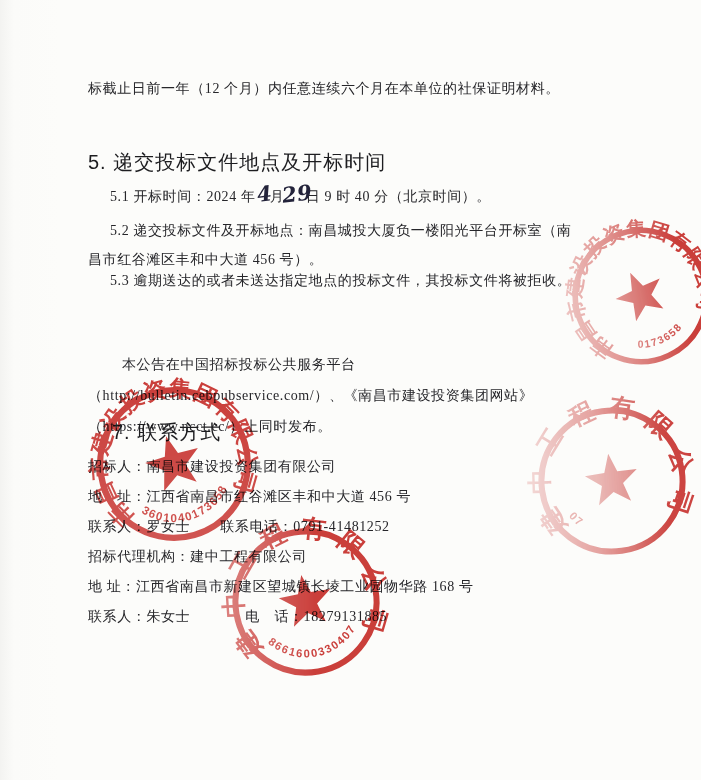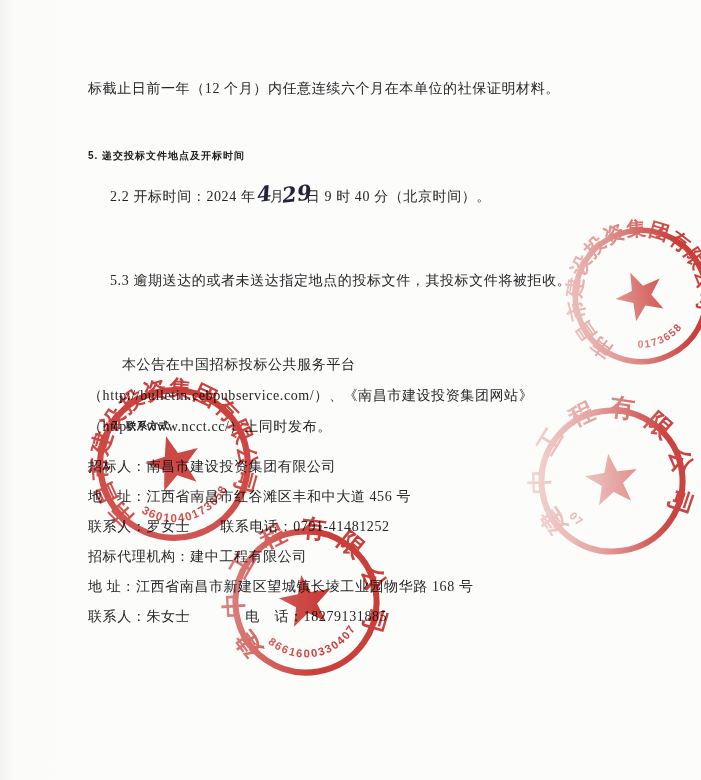--- a/index.html
+++ b/index.html
@@ -19,22 +19,22 @@
   }
   .para{
     position:absolute;
     font-size:14px;
     letter-spacing:0.6px;
     line-height:29px;
   }
   .heading{
     position:absolute;
     font-family:"Liberation Sans", sans-serif;
-    font-weight:bold;
-    font-size:10px;
+    font-weight:normal;
+    font-size:20px;
     letter-spacing:1px;
     white-space:nowrap;
     color:#1d1d20;
   }
   .hand{
     display:inline-block;
     font-family:"DejaVu Serif", serif;
     font-style:italic;
     font-weight:bold;
     font-size:21px;
@@ -69,23 +69,24 @@
 </head>
 <body>
 
 <div class="page">
 
   <div class="line" style="left:88px;top:80px;">标截止日前一年（12 个月）内任意连续六个月在本单位的社保证明材料。</div>
 
   <div class="heading" style="left:88px;top:149px;">5. 递交投标文件地点及开标时间</div>
 
   <div class="line" style="left:110px;top:188px;">
-    <span>2.2 开标时间：2024 年</span><span class="hand month">4</span><span>月</span><span class="hand day">29</span><span>日 9 时 40 分（北京时间）。</span>
+    <span>5.1 开标时间：2024 年</span><span class="hand month">4</span><span>月</span><span class="hand day">29</span><span>日 9 时 40 分（北京时间）。</span>
   </div>
 
+  <div class="para" style="left:88px;top:216px;width:492px;text-indent:22px;">5.2 递交投标文件及开标地点：南昌城投大厦负一楼阳光平台开标室（南昌市红谷滩区丰和中大道 456 号）。</div>
 
   <div class="line" style="left:110px;top:272px;text-align:center;">5.3 逾期送达的或者未送达指定地点的投标文件，其投标文件将被拒收。</div>
 
 
   <div class="para" style="left:88px;top:349px;width:494px;text-indent:34px;line-height:31px;">本公告在中国招标投标公共服务平台（http://bulletin.cebpubservice.com/）、《南昌市建设投资集团网站》 （https://www.ncct.cc/）上同时发布。</div>
 
   <div class="heading" style="left:88px;top:419px;margin-left:24px;">7. 联系方式</div>
 
   <div class="line" style="left:88px;top:458px;">招标人：南昌市建设投资集团有限公司</div>
 

